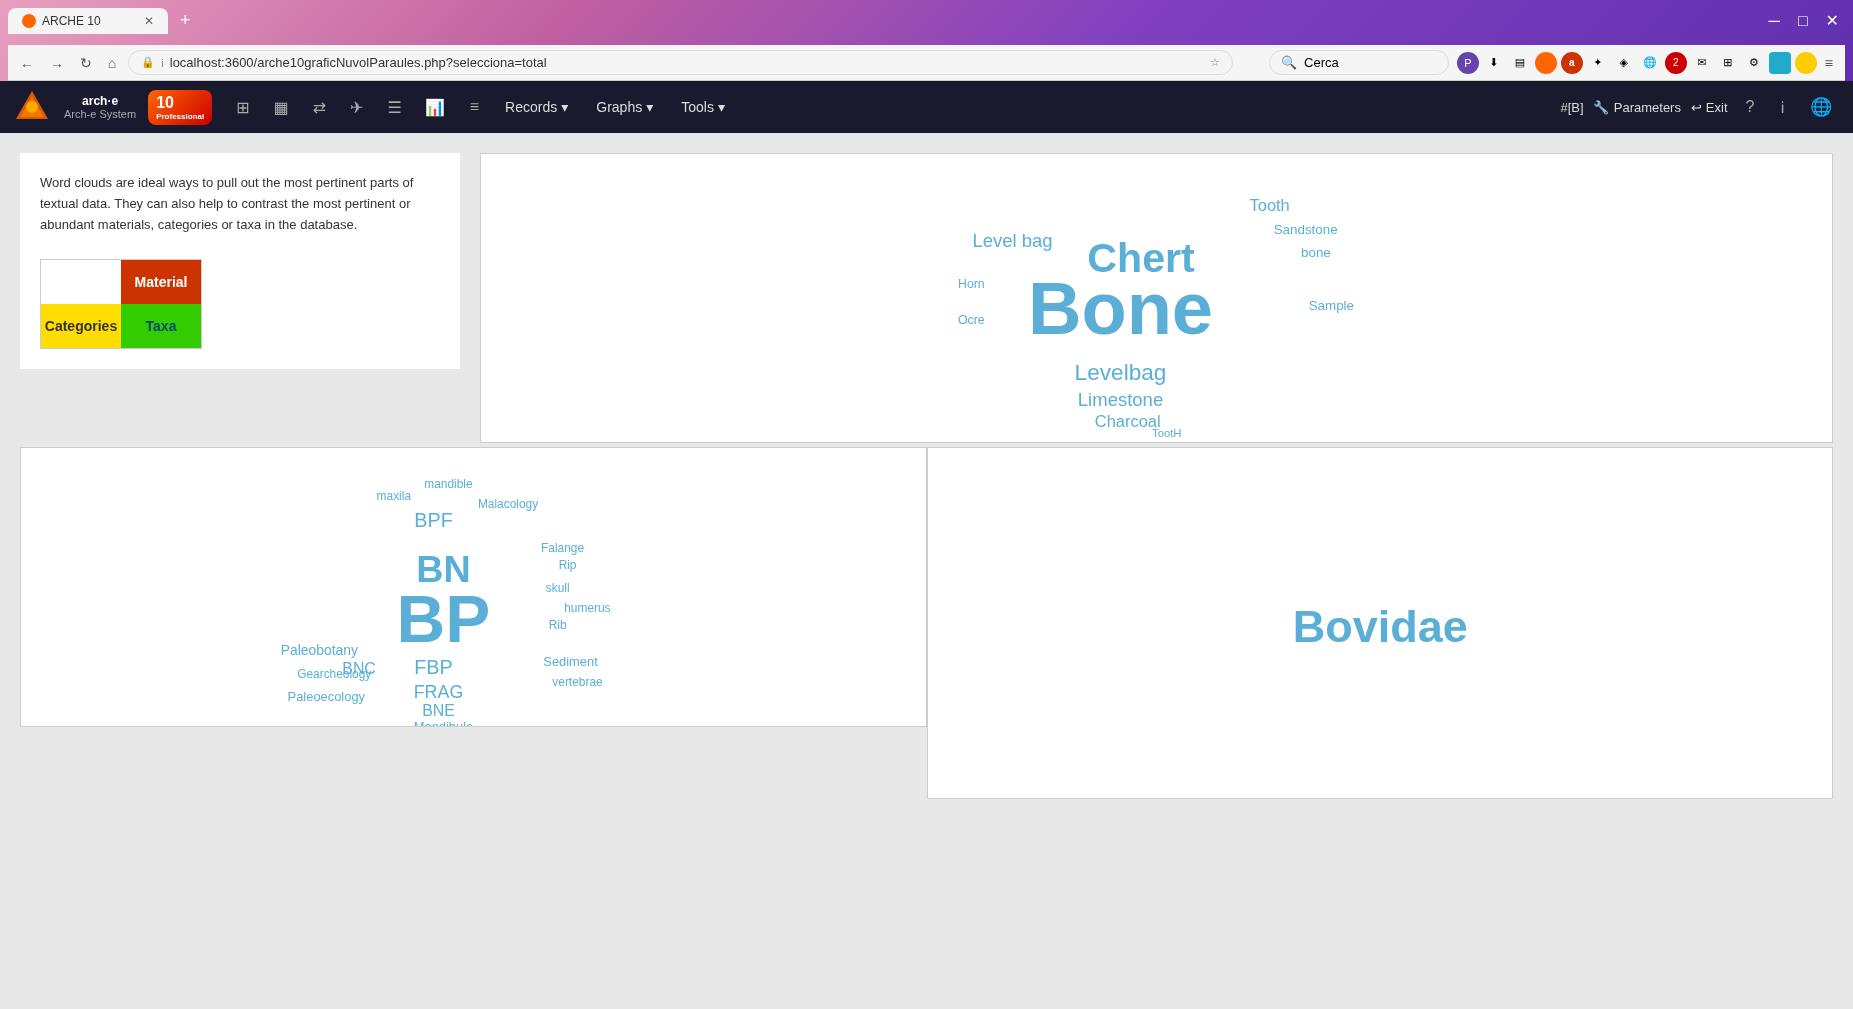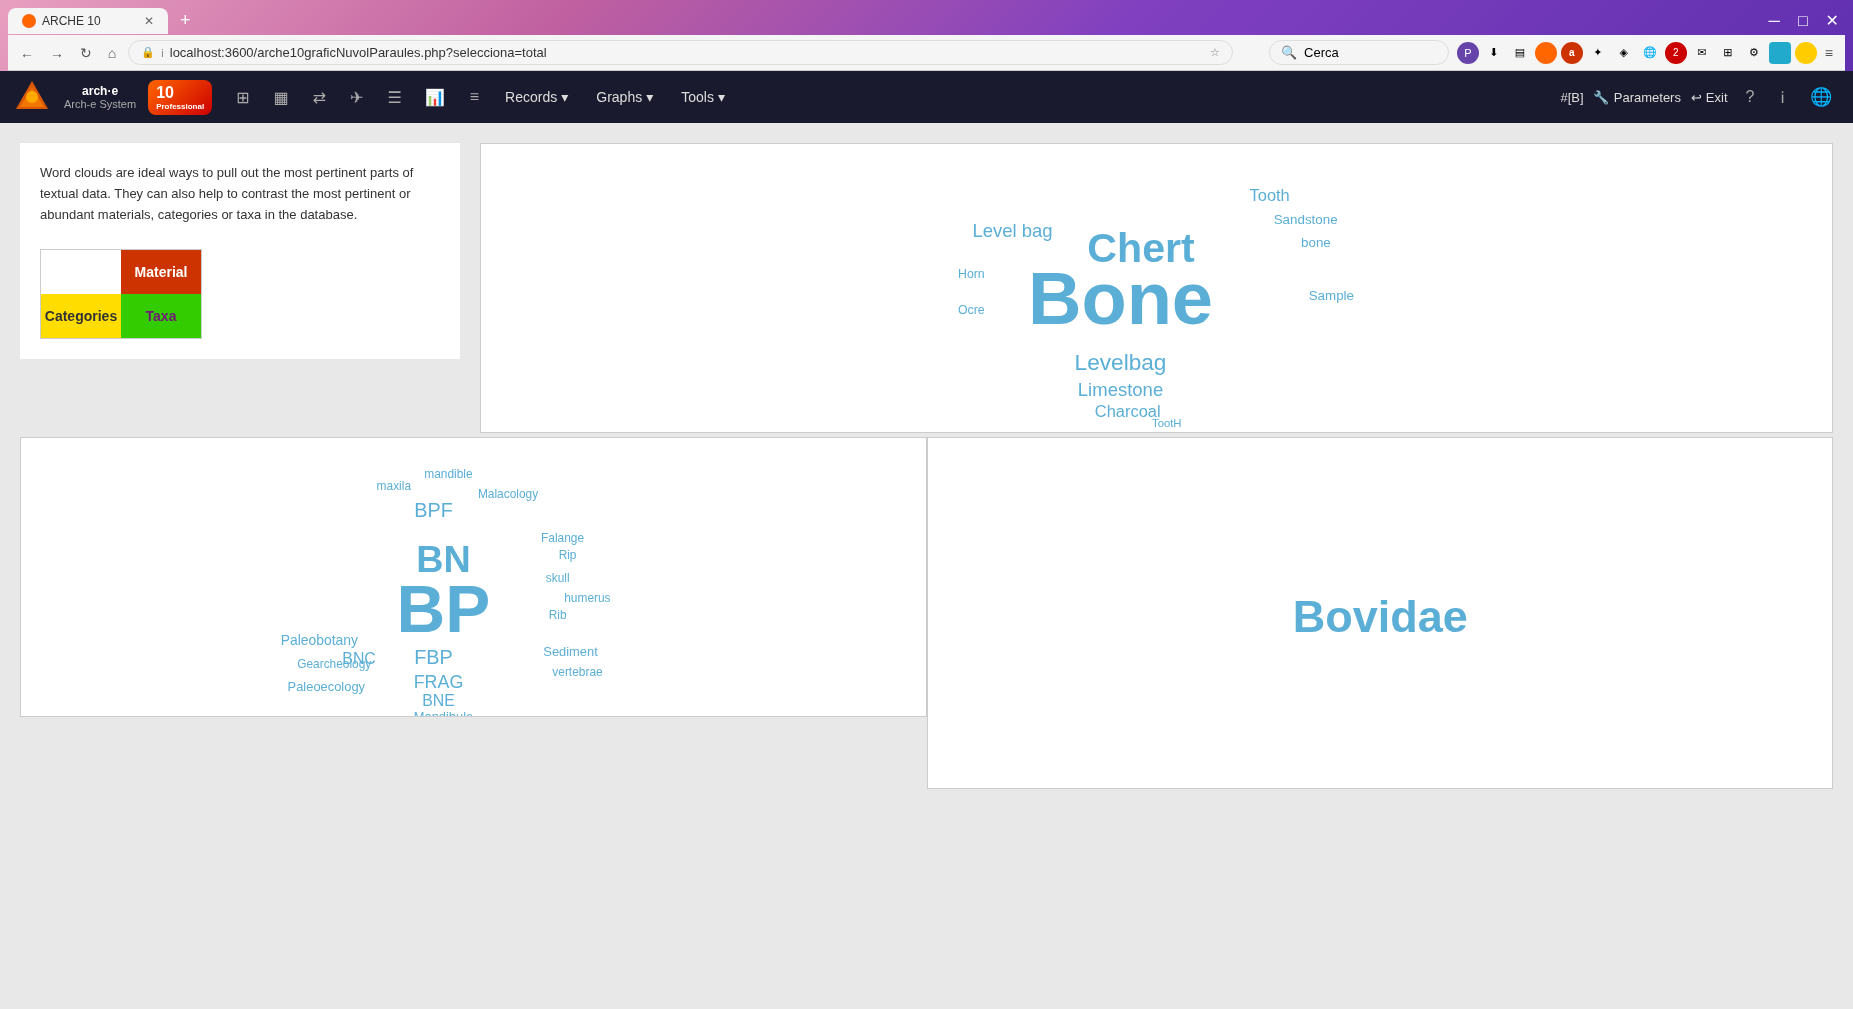--- a/index.html
+++ b/index.html
@@ -7,21 +7,21 @@
 
     
     .browser-chrome {
       background: linear-gradient(135deg, #e8a0c0 0%, #c060a0 30%, #8040c0 60%, #6030b0 100%);
       padding: 6px 8px 0;
     }
     .tab-bar {
       display: flex;
       align-items: center;
       gap: 4px;
-      margin-bottom: 0;
+      margin-bottom: 10px;
     }
     .browser-tab {
       background: #f5f5f5;
       border-radius: 8px 8px 0 0;
       padding: 6px 14px;
       font-size: 12px;
       display: flex;
       align-items: center;
       gap: 6px;
       min-width: 160px;
@@ -206,21 +206,21 @@
       align-items: center;
       justify-content: center;
       font-size: 14px;
       font-weight: bold;
       color: white;
       cursor: pointer;
     }
     .cat-empty { background: white; }
     .cat-material { background: #cc3300; color: white; }
     .cat-categories { background: #ffdd00; color: #333; }
-    .cat-taxa { background: #33cc00; color: #701a75; }
+    .cat-taxa { background: #33cc00; color: #0c4a6e; }
     .word-cloud-panel {
       background: white;
       border: 1px solid #ccc;
       position: relative;
       overflow: hidden;
     }
     .panel-bottom-left {
       flex: 1;
       height: 280px;
     }

